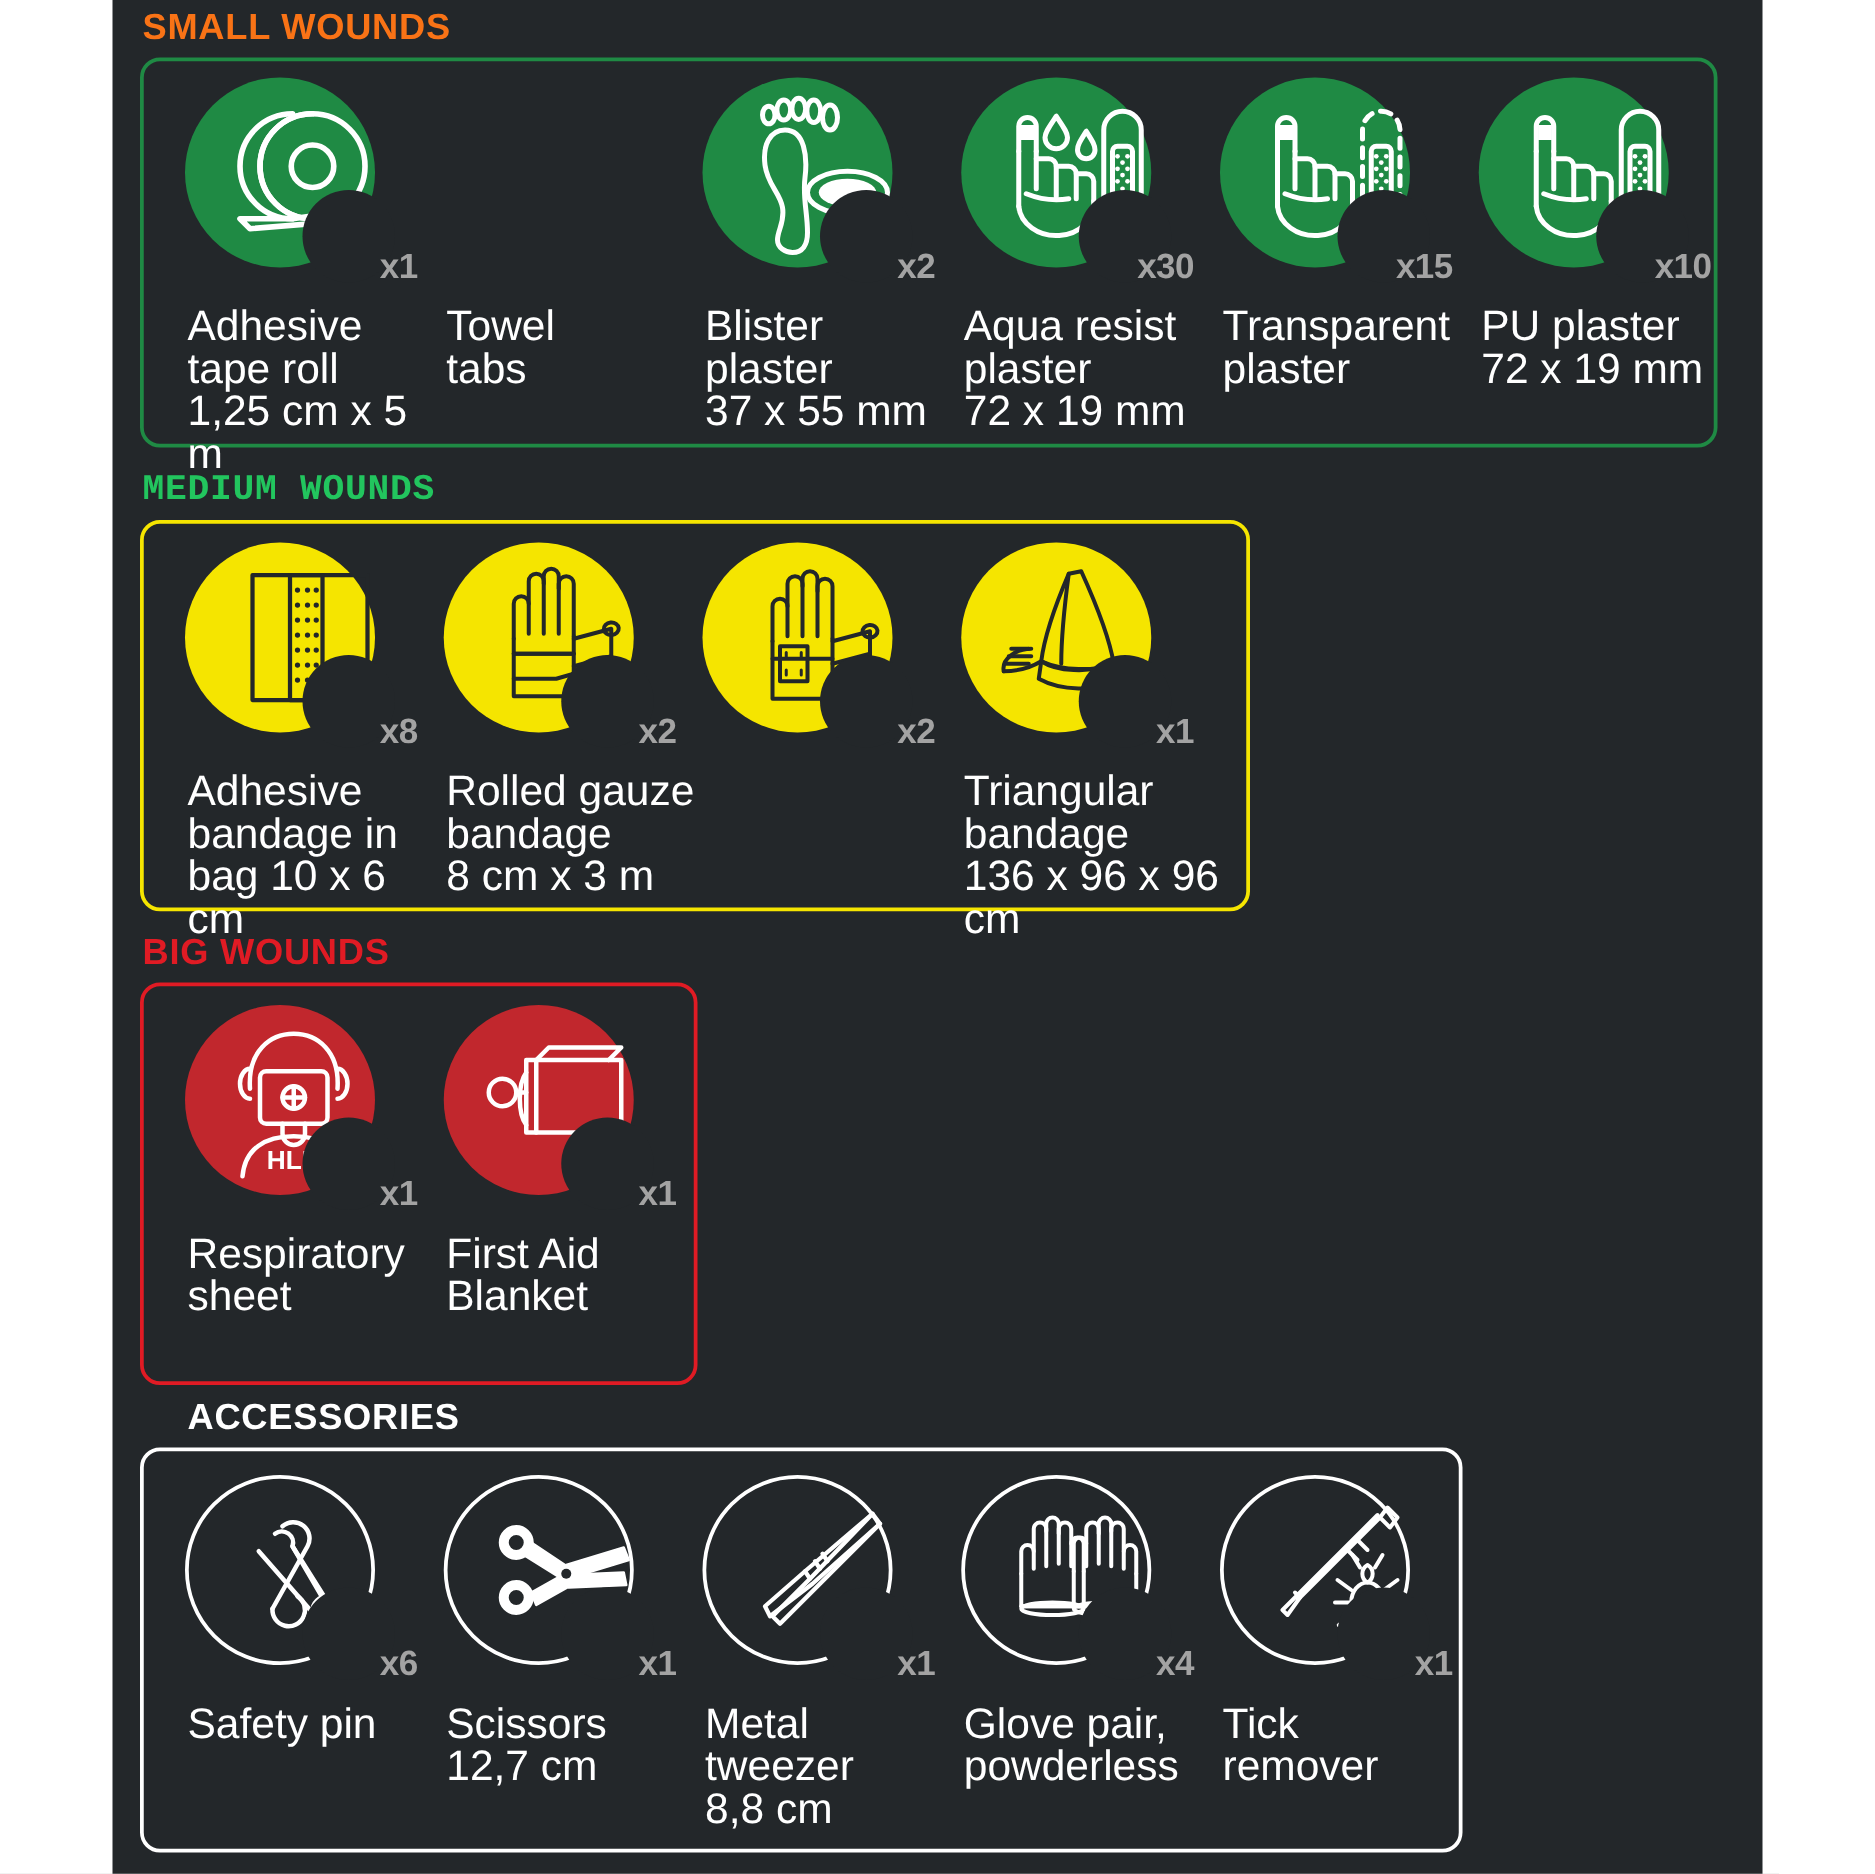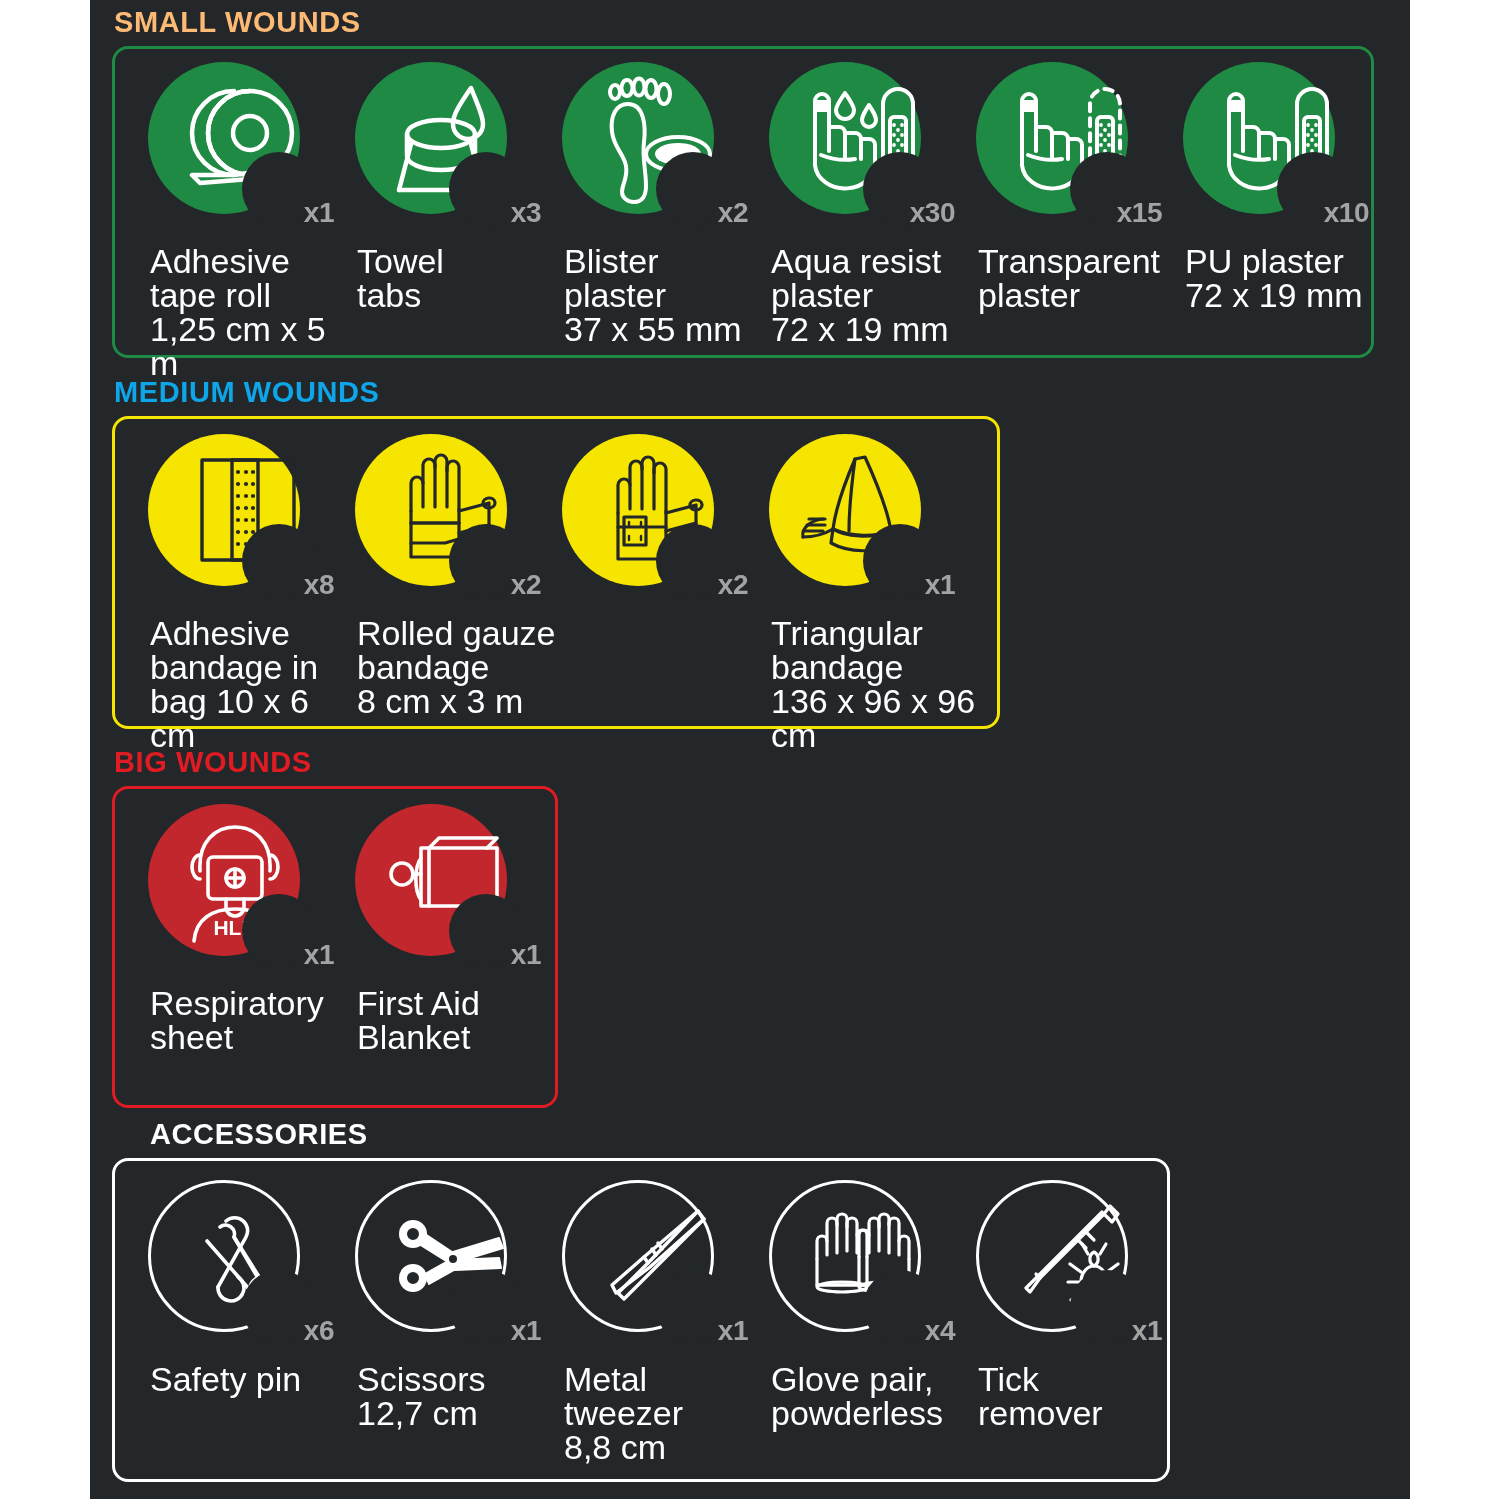--- a/index.html
+++ b/index.html
@@ -84,22 +84,22 @@
     font-size: 34px;
     line-height: 34px;
     white-space: pre-line;
   }
 
   
   .green .disc { background: #1f8a44; }
   .yellow .disc { background: #f5e500; }
   .red   .disc { background: #c1272d; }
 
-  .t-green { color: #fdba74; }
-  .t-yellow { color: #0ea5e9; }
+  .t-green { color: #f97316; }
+  .t-yellow { color: #22c55e; font-family: Liberation Mono, monospace; }
   .t-red   { color: #e01b24; }
   .t-white { color: #ffffff; }
 
   .b-green { border-color: #1f8a44; }
   .b-yellow { border-color: #f5e500; }
   .b-red   { border-color: #e01b24; }
   .b-white { border-color: #ffffff; }
 
   svg { display: block; overflow: visible; }
 </style>
@@ -130,36 +130,20 @@
           </div>
           <div class="notch"></div>
           <div class="badge">x1</div>
         </div>
         <div class="caption">Adhesive
 tape roll
 1,25 cm x 5 m</div>
       </div>
 
       <div class="item" style="width:207px;">
-        <div class="disc-wrap">
-          <div class="disc"></div>
-          <div class="glyph">
-            <svg width="118" height="112" viewBox="0 0 118 112">
-              <g fill="none" stroke="#fff" stroke-width="4.5" stroke-linejoin="round" stroke-linecap="round">
-                <path d="M76 4 C62 24 58 32 58 40 a15 15 0 0 0 30 0 c0-8-4-16-12-36 Z" transform="translate(6,2)"></path>
-                <ellipse cx="52" cy="52" rx="34" ry="14"></ellipse>
-                <path d="M18 52 v22 a34 14 0 0 0 68 0 V52"></path>
-                <path d="M22 62 L10 108 M82 62 L94 108"></path>
-                <path d="M10 108 H94"></path>
-              </g>
-            </svg>
-          </div>
-          <div class="notch"></div>
-          <div class="badge">x3</div>
-        </div>
         <div class="caption">Towel
 tabs</div>
       </div>
 
       <div class="item" style="width:207px;">
         <div class="disc-wrap">
           <div class="disc"></div>
           <div class="glyph">
             <svg width="120" height="116" viewBox="0 0 120 116">
               <g fill="none" stroke="#fff" stroke-width="4" stroke-linejoin="round" stroke-linecap="round">

